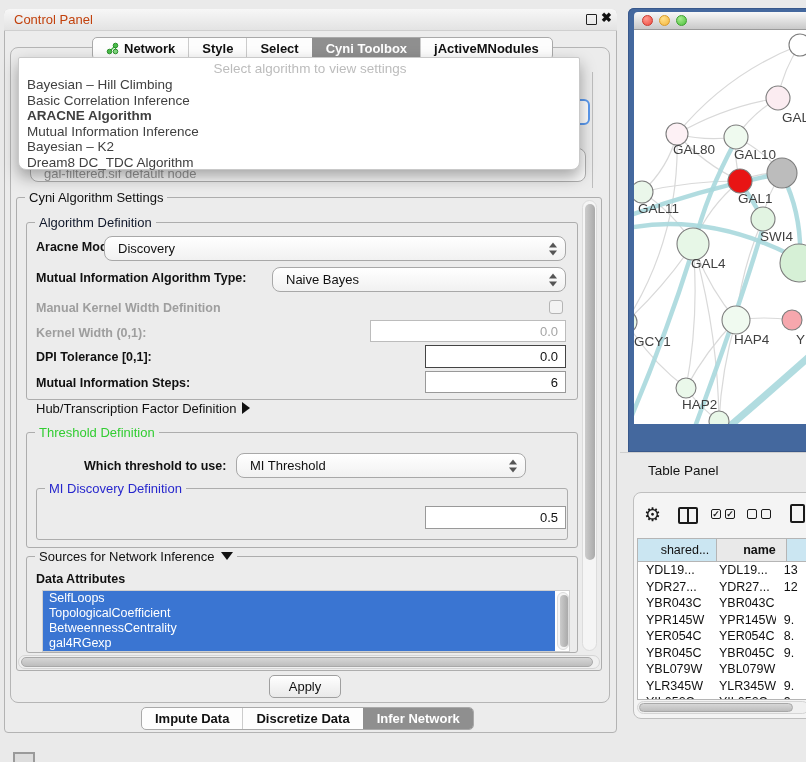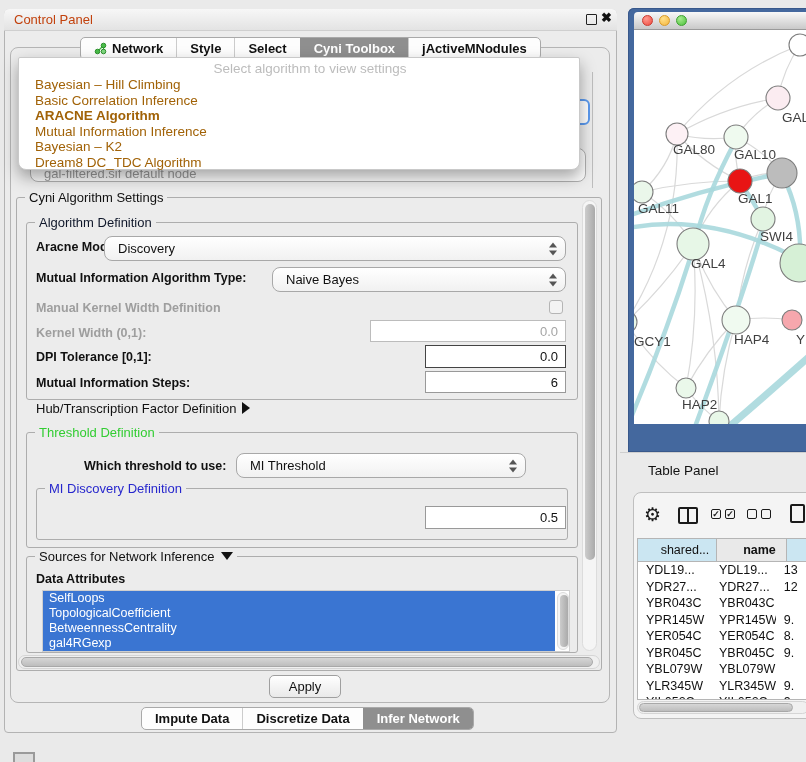--- a/index.html
+++ b/index.html
@@ -13,38 +13,38 @@
                border-bottom:1px solid #cfcfcf;border-radius:5px 5px 0 0;box-sizing:border-box;}
   .cp-title{left:14px;top:12px;font-size:13px;color:#c2410c;}
   .float-ico{left:586px;top:14px;width:9px;height:9px;border:1.6px solid #222;border-radius:1px;}
   .close-ico{left:601px;top:10px;font-size:13px;font-weight:bold;color:#111;}
   
   .tabstrip{display:flex;background:#fdfdfd;border:1px solid #a9a9a9;border-radius:5px;overflow:hidden;}
   .tab{display:flex;align-items:center;gap:5px;padding:3px 13px;font-size:13px;font-weight:bold;
        color:#111;border-left:1px solid #ccc;white-space:nowrap;}
   .tab:first-child{border-left:none;}
   .tab.sel{background:#8f8f8f;color:#fff;border-left-color:#8f8f8f;}
-  #top-tabs{left:80px;top:37px;text-align:center;}
+  #top-tabs{left:92px;top:37px;text-align:center;}
   #bottom-tabs{left:141px;top:707px;}
   
   .content-panel{left:10px;top:47px;width:600px;height:656px;border:1px solid #b5b5b5;
                  border-radius:8px;box-sizing:border-box;background:#ececec;}
   
   .bg-combo{left:30px;top:148px;width:556px;height:34px;background:#fbfbfb;border:1px solid #b0b0b0;
             border-radius:8px;box-sizing:border-box;z-index:3;}
   .bg-combo-text{left:44px;top:166px;font-size:13px;color:#9a9a9a;z-index:4;}
   .bg-focus{left:572px;top:99px;width:18px;height:26px;background:#fff;border:2.5px solid #5b9aef;
             border-radius:6px;box-sizing:border-box;z-index:3;}
   .bg-line{left:592px;top:72px;width:1px;height:116px;background:#bdbdbd;z-index:2;}
   
   .popup{left:18px;top:57px;width:562px;height:113px;background:#fff;border:1px solid #c9c9c9;
          border-radius:2px 2px 8px 8px;box-shadow:0 7px 16px rgba(0,0,0,.35);z-index:50;
          box-sizing:border-box;padding-top:2px;}
   .popup .ph{text-align:center;font-size:13.5px;color:#bcbcbc;height:17px;line-height:17px;padding-left:22px;}
-  .popup .item{font-size:13.5px;height:15.6px;line-height:15.6px;padding-left:16px;color:#a16207;white-space:nowrap;}
+  .popup .item{font-size:13.5px;height:15.6px;line-height:15.6px;padding-left:8px;color:#404040;white-space:nowrap;}
   .popup .item.b{font-weight:bold;}
   
   .gbox{border:1px solid #adadad;border-radius:3px;box-sizing:border-box;}
   .gtitle{position:absolute;top:-8px;left:8px;background:#ececec;padding:0 4px;font-size:13px;white-space:nowrap;}
   .lbl{font-size:12.5px;font-weight:bold;color:#111;white-space:nowrap;}
   .lbl.dis{color:#9e9e9e;}
   .tf{background:#fff;border:1px solid #999;box-sizing:border-box;font-size:13px;text-align:right;
       padding:3px 7px 0 4px;color:#111;}
   .combo{background:linear-gradient(#ffffff,#f1f1f1);border:1px solid #a8a8a8;border-radius:8px;
          box-sizing:border-box;font-size:13px;display:flex;align-items:center;padding-left:13px;}

